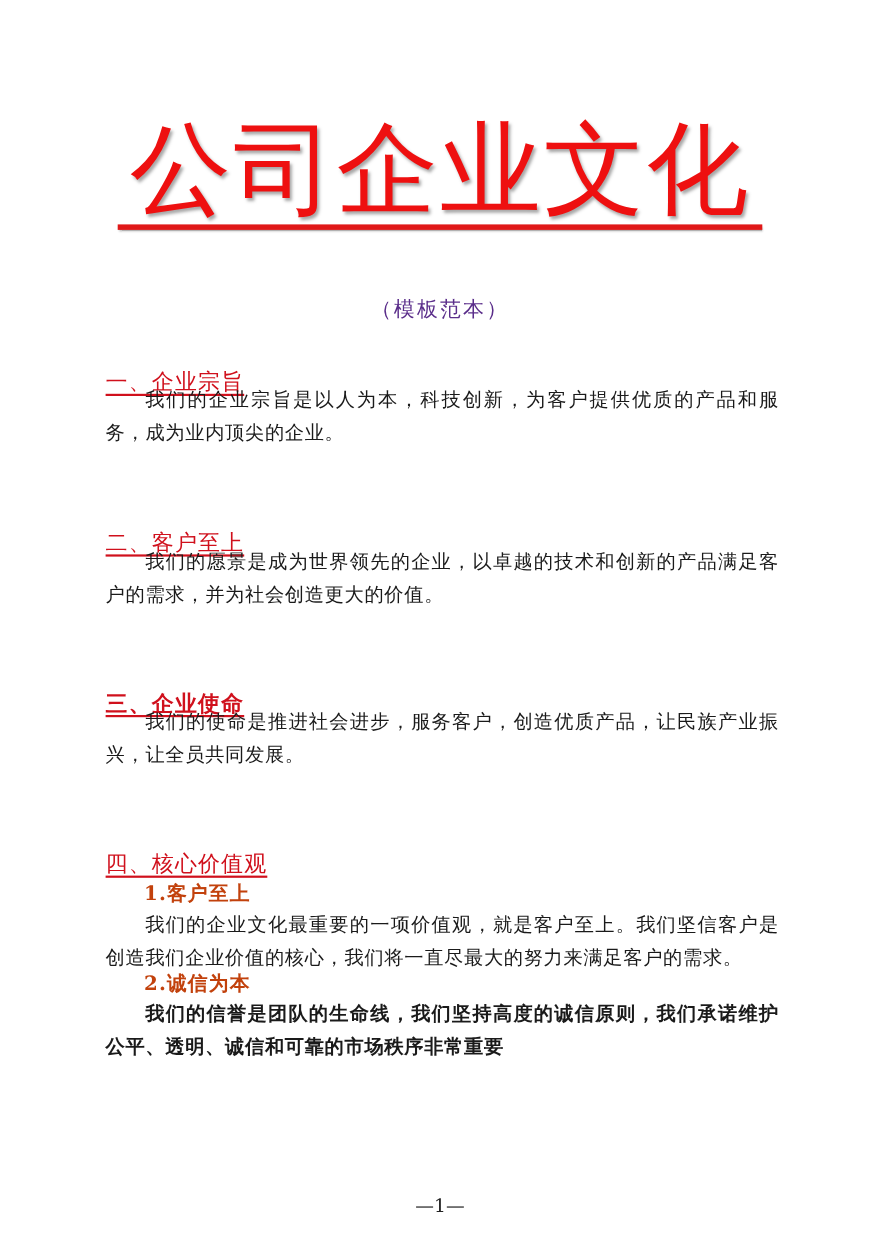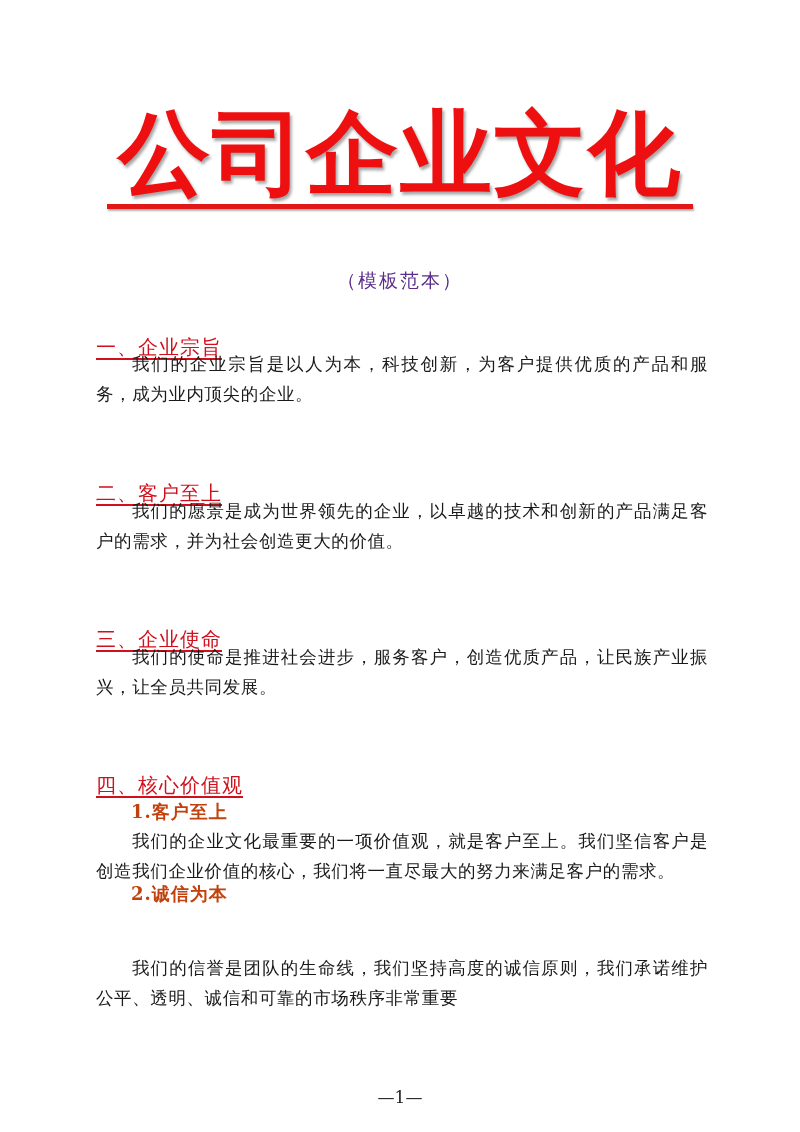--- a/index.html
+++ b/index.html
@@ -1,20 +1,20 @@
 <!DOCTYPE html>
 <html><head>
   <meta charset="utf-8">
   <style>
     html, body { margin: 0; padding: 0; background: #ffffff; }
     body { width: 800px; height: 1132px; position: relative; overflow: hidden; font-family: "DejaVu Serif", "Liberation Serif", serif; color: #1a1a1a; }
     .page-title {
       position: absolute; left: 108px; top: 100px; width: 584px; height: 108px;
       text-align: center; font-family: "DejaVu Sans", "Liberation Sans", sans-serif;
-      font-weight: bold; font-size: 92px; line-height: 108px; letter-spacing: 2px;
+      font-weight: normal; font-size: 92px; line-height: 108px; letter-spacing: 2px;
       color: #ee1010; text-shadow: 2px 3px 3px rgba(0,0,0,0.35);
     }
     .title-rule {
       position: absolute; left: 107px; top: 204px; width: 586px; height: 5px;
       background: #e01818; box-shadow: 1px 2px 2px rgba(0,0,0,0.3);
     }
     .subtitle {
       position: absolute; left: 0; width: 800px; top: 268px; text-align: center;
       font-size: 19px; color: #5a2d8a; letter-spacing: 2px;
     }
@@ -42,24 +42,24 @@
 <div class="page-title">公司企业文化</div>
 <div class="title-rule"></div>
 <div class="subtitle">（模板范本）</div>
 
 <div class="section-heading" style="top:308px;">一、企业宗旨</div>
 <div class="para" style="top:349px;">我们的企业宗旨是以人为本，科技创新，为客户提供优质的产品和服务，成为业内顶尖的企业。</div>
 
 <div class="section-heading" style="top:454px;">二、客户至上</div>
 <div class="para" style="top:496px;">我们的愿景是成为世界领先的企业，以卓越的技术和创新的产品满足客户的需求，并为社会创造更大的价值。</div>
 
-<div class="section-heading" style="top:600px;">三、企业使命</div>
+<div class="section-heading" style="top:600px;font-weight:bold;">三、企业使命</div>
 <div class="para" style="top:642px;">我们的使命是推进社会进步，服务客户，创造优质产品，让民族产业振兴，让全员共同发展。</div>
 
 <div class="section-heading" style="top:746px;">四、核心价值观</div>
 
 <div class="sub-heading" style="top:800px;">1.客户至上</div>
 <div class="para" style="top:826px;">我们的企业文化最重要的一项价值观，就是客户至上。我们坚信客户是创造我们企业价值的核心，我们将一直尽最大的努力来满足客户的需求。</div>
 
 <div class="sub-heading" style="top:882px;">2.诚信为本</div>
-<div class="para" style="top:953px;">我们的信誉是团队的生命线，我们坚持高度的诚信原则，我们承诺维护公平、透明、诚信和可靠的市场秩序非常重要</div>
+<div class="para" style="top:907px;font-weight:bold;">我们的信誉是团队的生命线，我们坚持高度的诚信原则，我们承诺维护公平、透明、诚信和可靠的市场秩序非常重要</div>
 
 <div class="page-number">—1—</div>
 
 </body></html>

